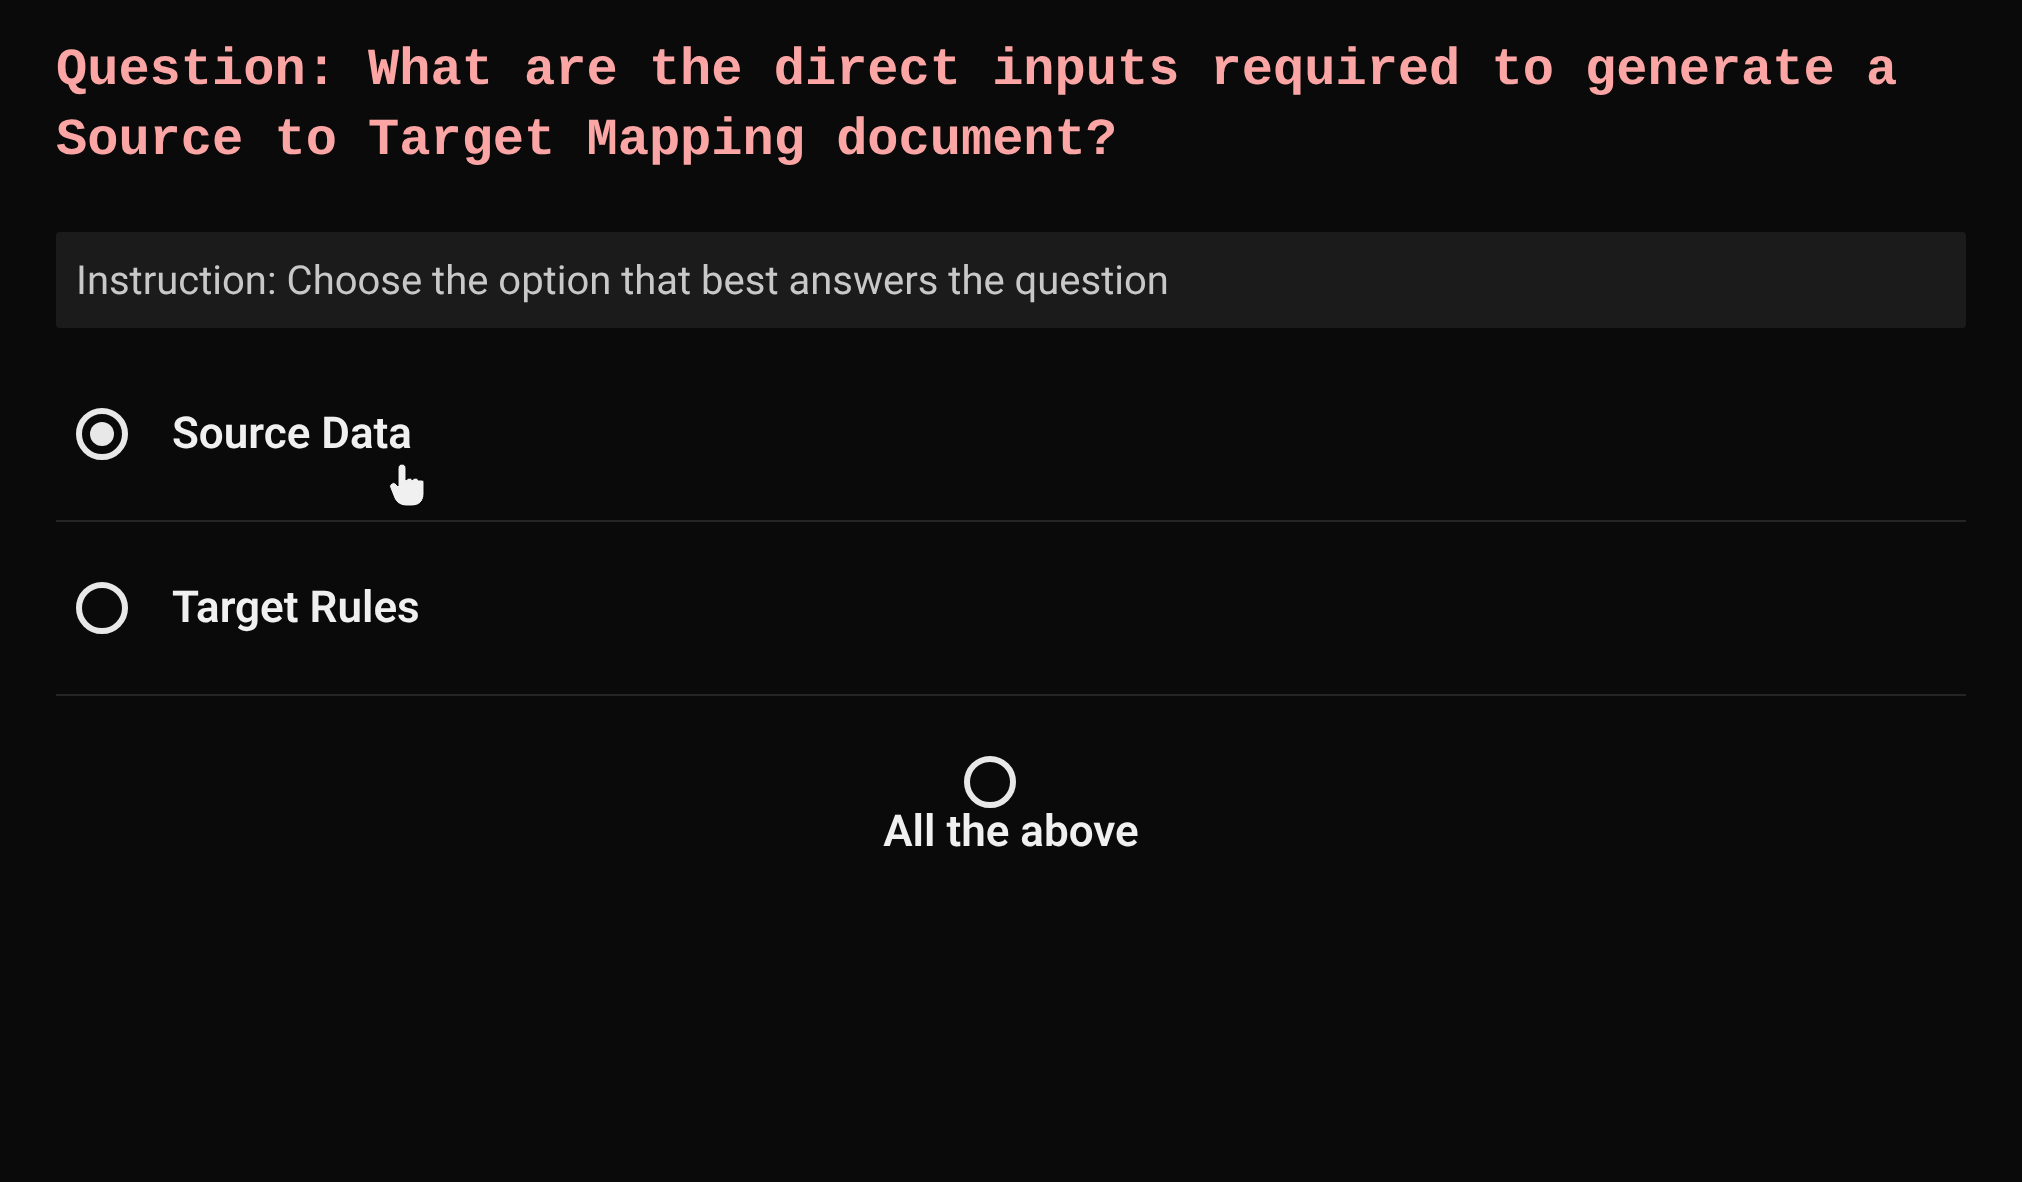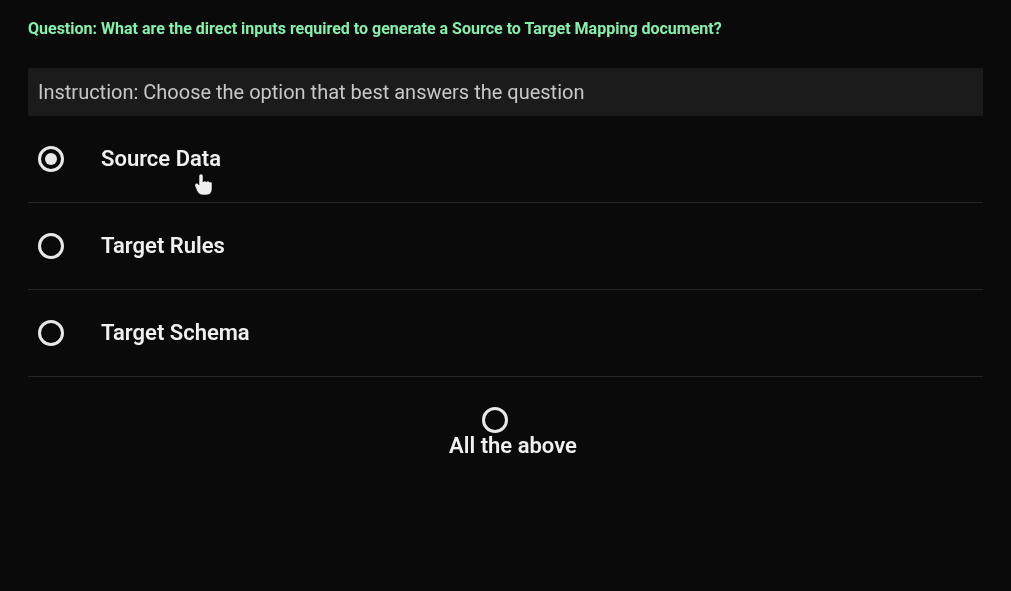--- a/index.html
+++ b/index.html
@@ -13,28 +13,30 @@
       font-family: -apple-system, BlinkMacSystemFont, "Segoe UI", Roboto, Helvetica, Arial, sans-serif;
       width: 1011px;
       height: 591px;
       overflow: hidden;
       padding: 18px 28px;
     }
     .question-block {
       margin-bottom: 28px;
     }
     .question-text {
-      font-size: 16px;
+      font-size: 26px;
       font-weight: 700;
       line-height: 1.35;
-      color: #86efac;
+      color: #fca5a5;
+      font-family: Liberation Mono, monospace;
     }
     .instruction-block {
       background: rgba(80, 80, 80, 0.25);
       padding: 12px 10px;
+      margin-bottom: 10px;
       border-radius: 2px;
     }
     .instruction-text {
       font-size: 20px;
       font-weight: 400;
       color: #c8c8c8;
     }
     .options-list {
       display: flex;
       flex-direction: column;
@@ -69,21 +71,20 @@
       border-radius: 50%;
       display: none;
     }
     .option-item.selected .radio-inner {
       display: block;
     }
     .option-label {
       font-size: 22px;
       font-weight: 600;
       color: #f0f0f0;
-      margin-left: 15px;
     }
     .cursor-icon {
       position: absolute;
       left: 165px;
       top: 56px;
       width: 20px;
       height: 24px;
       pointer-events: none;
     }
   </style>
@@ -114,26 +115,20 @@
     </svg>
   </div>
 
   <div class="option-item">
     <div class="radio-outer">
       
     </div>
     <div class="option-label">Target Rules</div>
   </div>
 
-  <div class="option-item">
-    <div class="radio-outer">
-      
-    </div>
-    <div class="option-label">Target Schema</div>
-  </div>
 
   <div class="option-item">
     <div class="radio-outer">
       
     </div>
     <div class="option-label">All the above</div>
   </div>
 
 </div>
 

